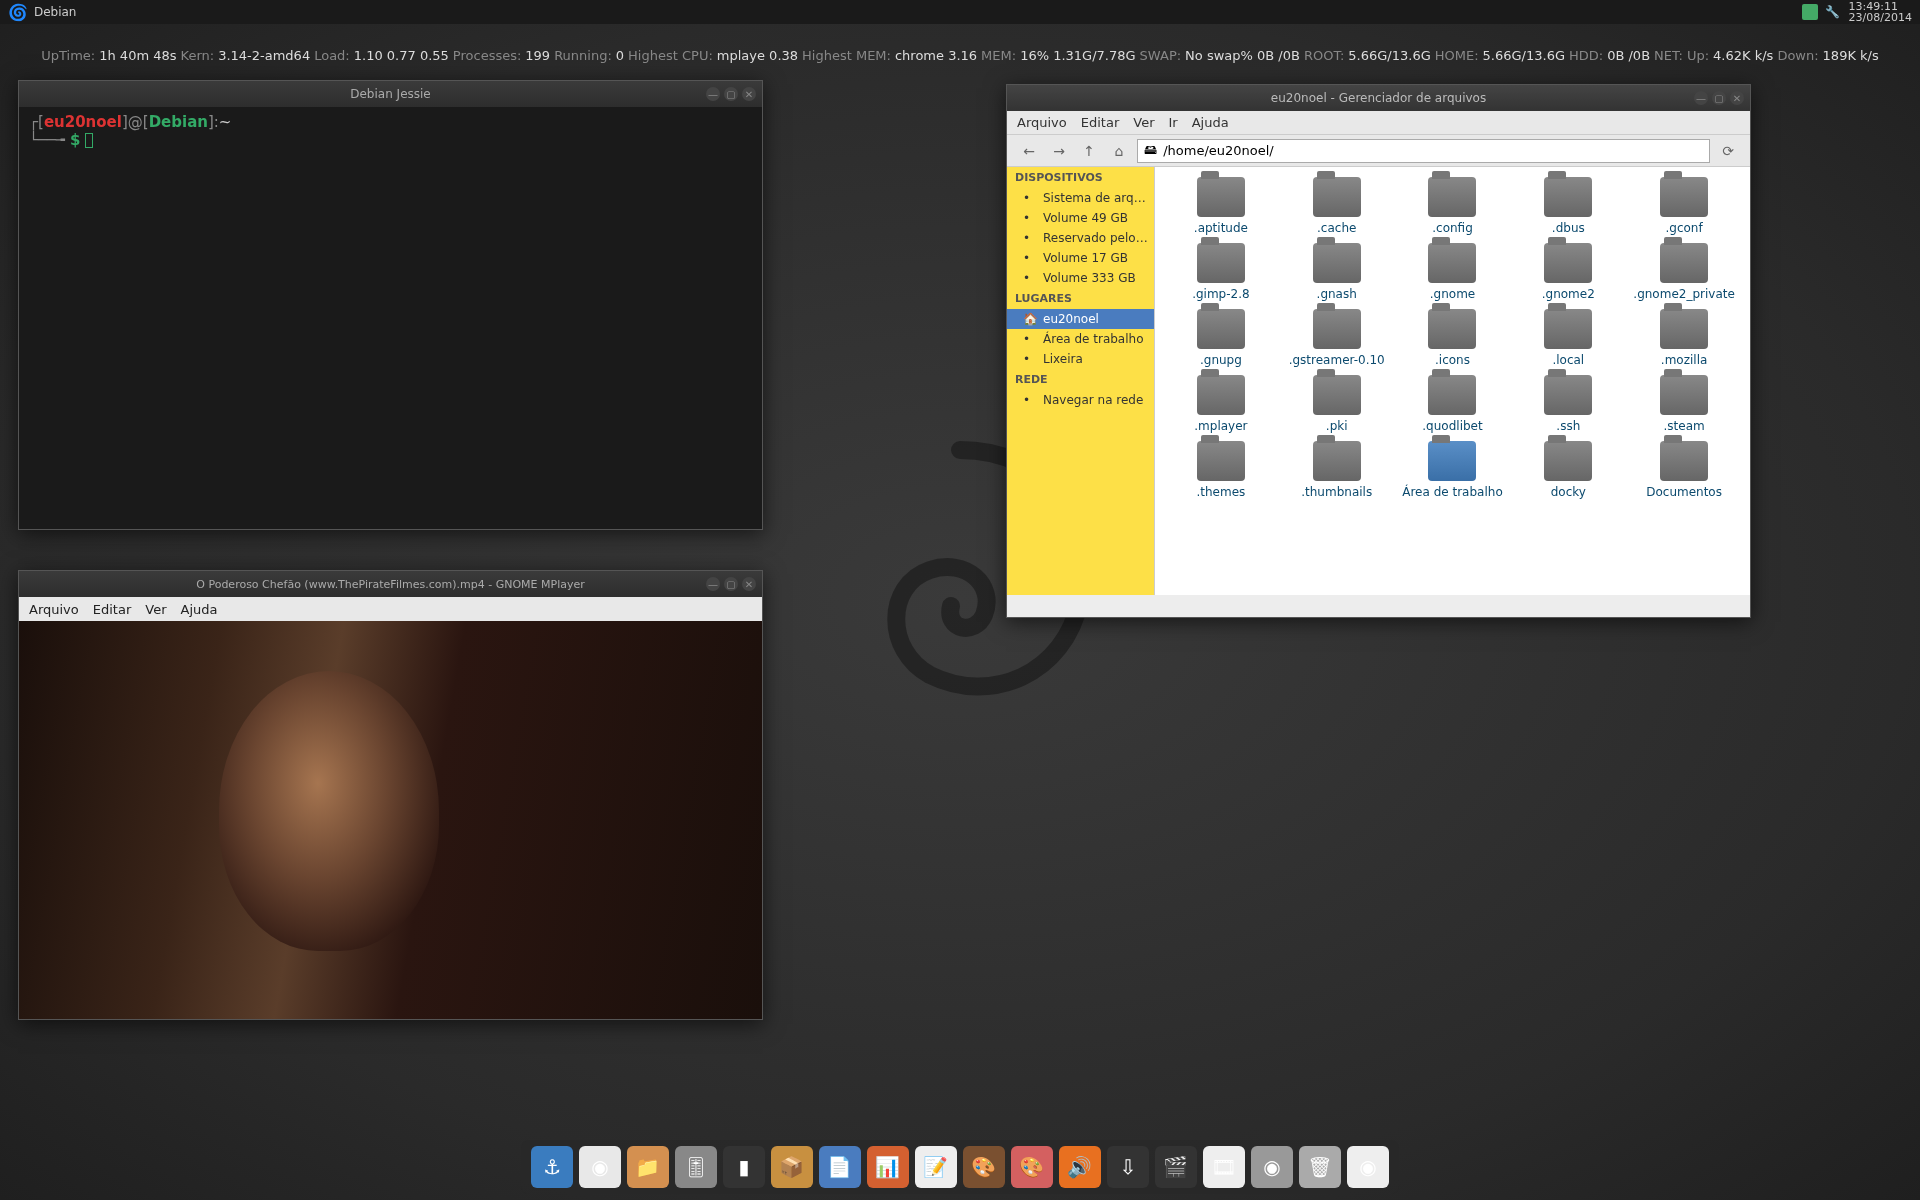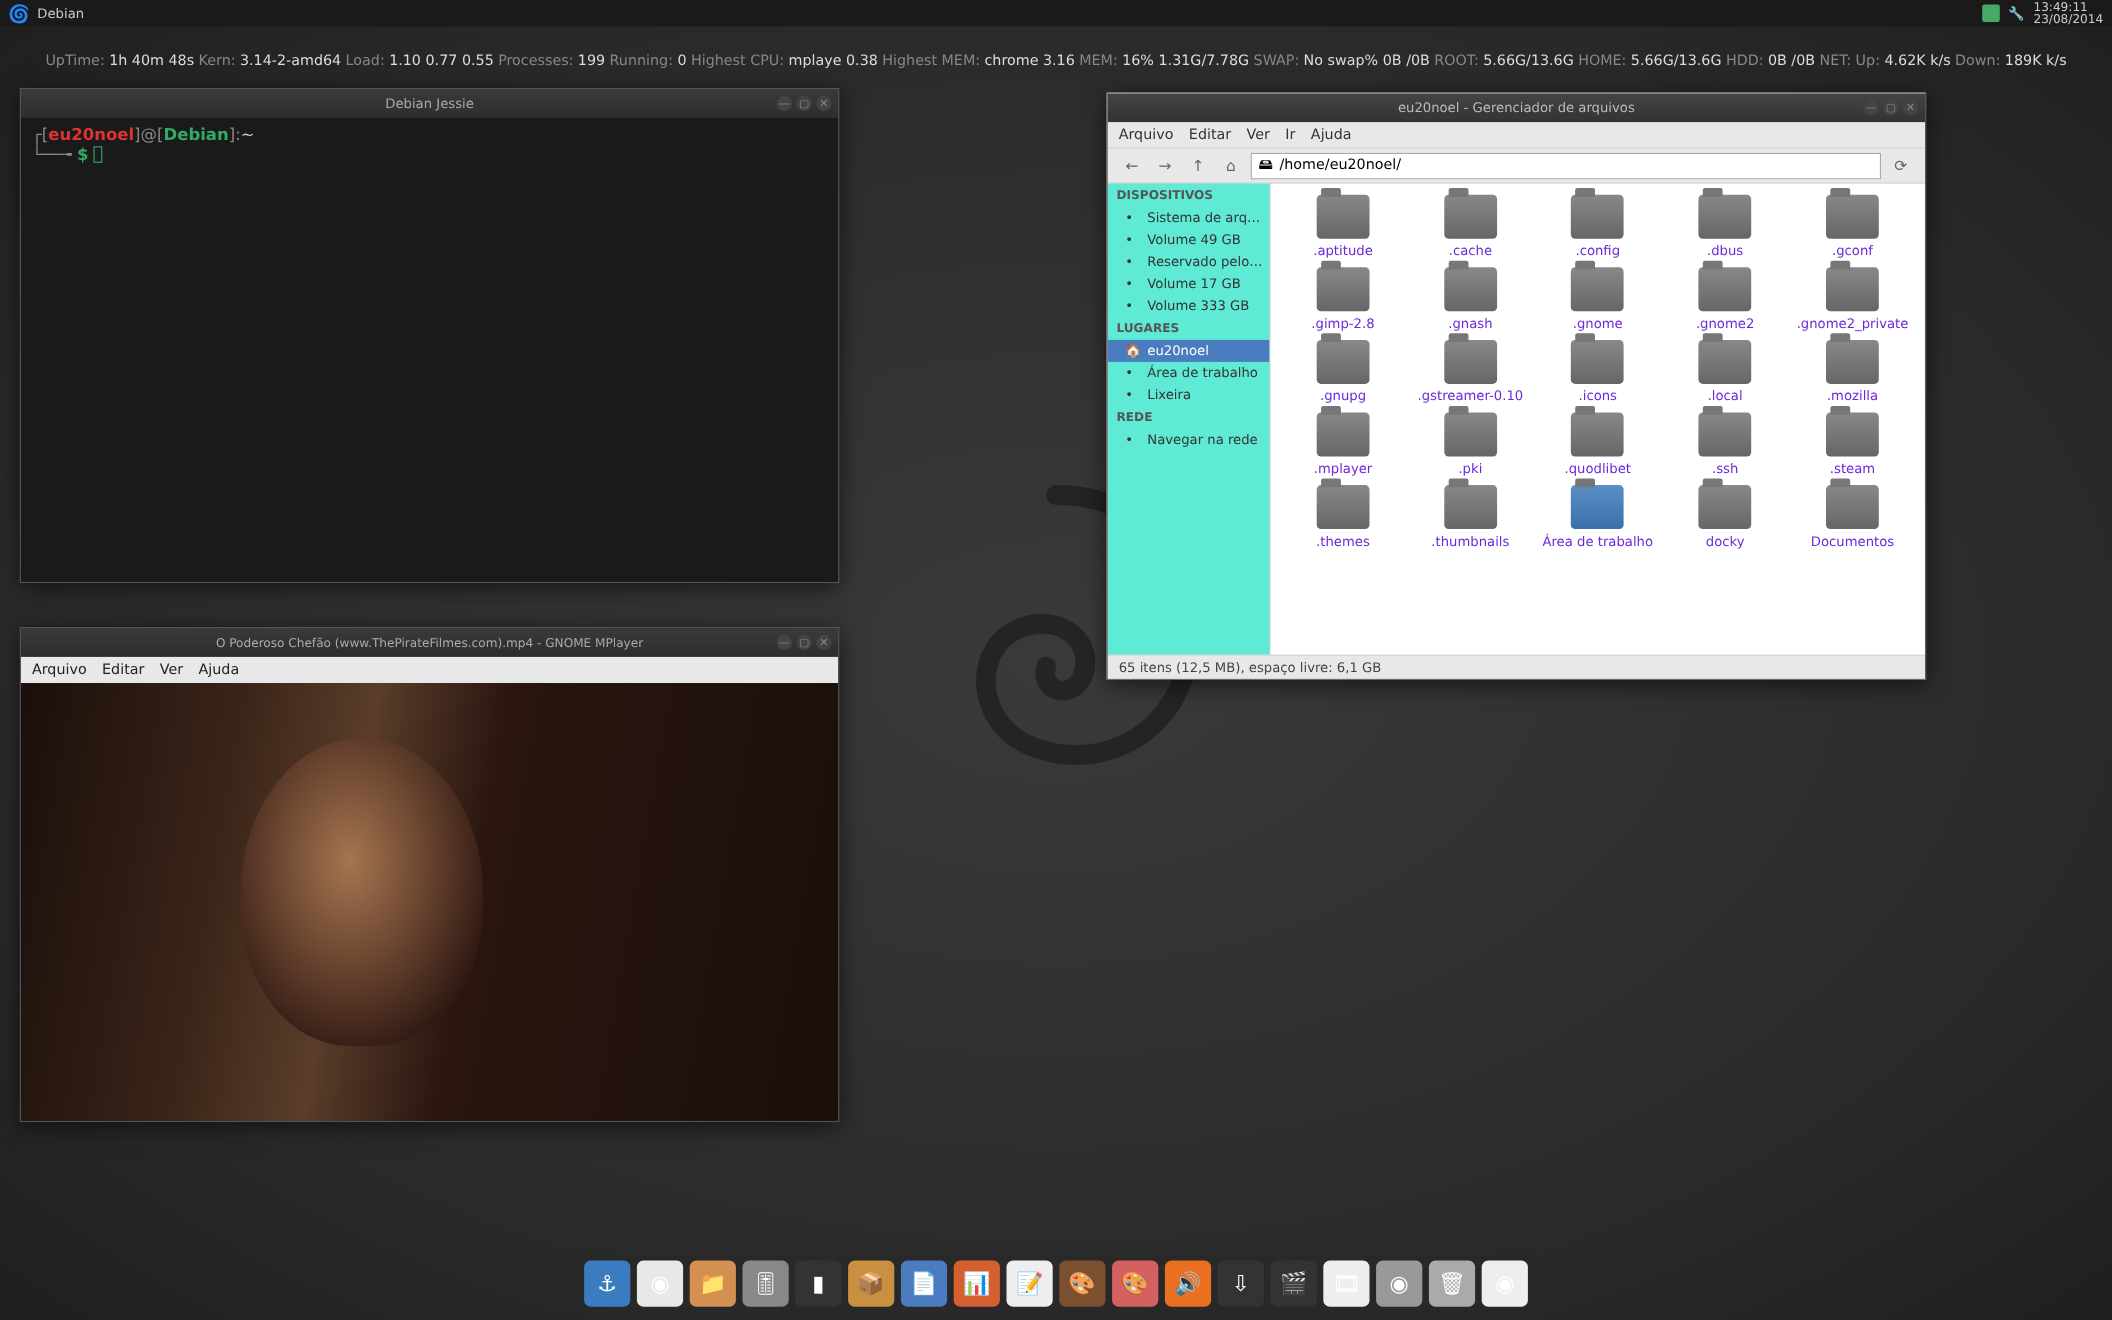--- a/index.html
+++ b/index.html
@@ -36,27 +36,27 @@
 .mplayer .video { height: calc(100% - 50px); background: linear-gradient(100deg, #1a0f0b 0%, #3a2418 25%, #5a3d2a 40%, #2a1510 55%, #1a0f0b 100%); position: relative; }
 .mplayer .face { position: absolute; left: 200px; top: 50px; width: 220px; height: 280px; background: radial-gradient(ellipse at 45% 40%, #a67550 0%, #6a4530 40%, #2a1510 80%); border-radius: 50% 50% 45% 45%; }
 
 .fm { left: 1006px; top: 84px; width: 745px; height: 534px; background: #ededed; }
 .fm .titlebar { background: linear-gradient(#444,#333); color: #bbb; }
 .fm .menubar { height: 24px; background: #e8e8e8; border-bottom: 1px solid #ccc; display: flex; align-items: center; gap: 14px; padding: 0 10px; font-size: 13px; color: #333; }
 .fm .toolbar { height: 32px; background: #e8e8e8; border-bottom: 1px solid #ccc; display: flex; align-items: center; gap: 6px; padding: 0 10px; }
 .fm .toolbar .navbtn { width: 24px; height: 24px; display: flex; align-items: center; justify-content: center; color: #666; cursor: pointer; font-size: 14px; }
 .fm .toolbar .pathbox { flex: 1; display: flex; align-items: center; background: #fff; border: 1px solid #aaa; height: 24px; padding: 0 6px; font-size: 13px; gap: 6px; }
 .fm .content { display: flex; height: calc(100% - 104px); }
-.fm .sidebar { width: 148px; background: #5eead4; border-right: 1px solid #ccc; font-size: 12px; overflow: hidden; }
+.fm .sidebar { width: 148px; background: #fde047; border-right: 1px solid #ccc; font-size: 12px; overflow: hidden; }
 .fm .sidebar .section { padding: 4px 8px; color: #555; font-weight: bold; font-size: 11px; }
 .fm .sidebar .item { padding: 3px 8px 3px 16px; color: #333; display: flex; align-items: center; gap: 6px; cursor: pointer; white-space: nowrap; overflow: hidden; text-overflow: ellipsis; }
 .fm .sidebar .item.active { background: #4a7cbf; color: #fff; }
 .fm .sidebar .sicon { width: 14px; height: 14px; flex-shrink: 0; }
 .fm .iconview { flex: 1; background: #fff; padding: 10px; display: grid; grid-template-columns: repeat(5, 1fr); gap: 8px 4px; align-content: start; overflow-y: auto; }
-.fm .folder { text-align: center; cursor: pointer; font-size: 12px; color: #6d28d9; }
+.fm .folder { text-align: center; cursor: pointer; font-size: 12px; color: #0c4a6e; }
 .fm .folder .ficon { width: 48px; height: 40px; margin: 0 auto 4px; background: linear-gradient(#888,#666); border-radius: 4px; position: relative; }
 .fm .folder .ficon::before { content: ""; position: absolute; top: -6px; left: 4px; width: 18px; height: 8px; background: #777; border-radius: 2px 2px 0 0; }
 .fm .folder.special .ficon { background: linear-gradient(#5a8fc7,#3a6fa7); }
 .fm .statusbar { height: 22px; background: #e8e8e8; border-top: 1px solid #ccc; font-size: 12px; color: #444; display: flex; align-items: center; padding: 0 10px; }
 
 .dock { position: absolute; bottom: 6px; left: 50%; transform: translateX(-50%); display: flex; gap: 6px; background: rgba(40,40,40,0.6); padding: 6px 10px; border-radius: 8px; }
 .dock .app { width: 42px; height: 42px; border-radius: 6px; cursor: pointer; display: flex; align-items: center; justify-content: center; font-size: 20px; color: #fff; }
 </style>
 </head>
 <body>
@@ -319,23 +319,20 @@
         <div class="folder">
           <div class="ficon"></div>
           <div>docky</div>
         </div>
         <div class="folder">
           <div class="ficon"></div>
           <div>Documentos</div>
         </div>
       </div>
   </div>
-  <div class="statusbar">
-    <span>65 itens (12,5 MB), espaço livre: 6,1 GB</span>
-  </div>
 </div>
 
 <div class="dock" id="dock">
     <div class="app" style="background: rgb(58, 124, 191);">⚓</div>
     <div class="app" style="background: rgb(232, 232, 232);">◉</div>
     <div class="app" style="background: rgb(212, 144, 80);">📁</div>
     <div class="app" style="background: rgb(136, 136, 136);">🎚</div>
     <div class="app" style="background: rgb(51, 51, 51);">▮</div>
     <div class="app" style="background: rgb(200, 144, 64);">📦</div>
     <div class="app" style="background: rgb(74, 124, 191);">📄</div>

